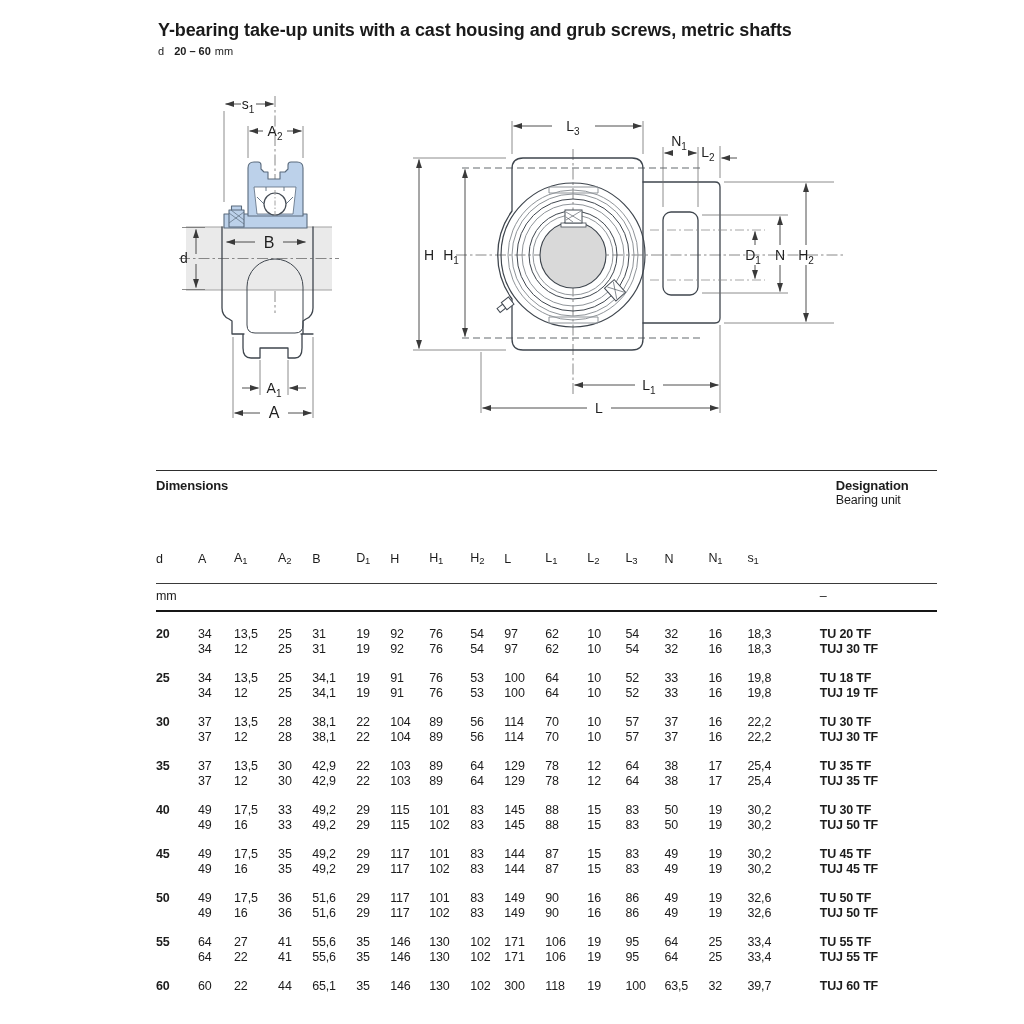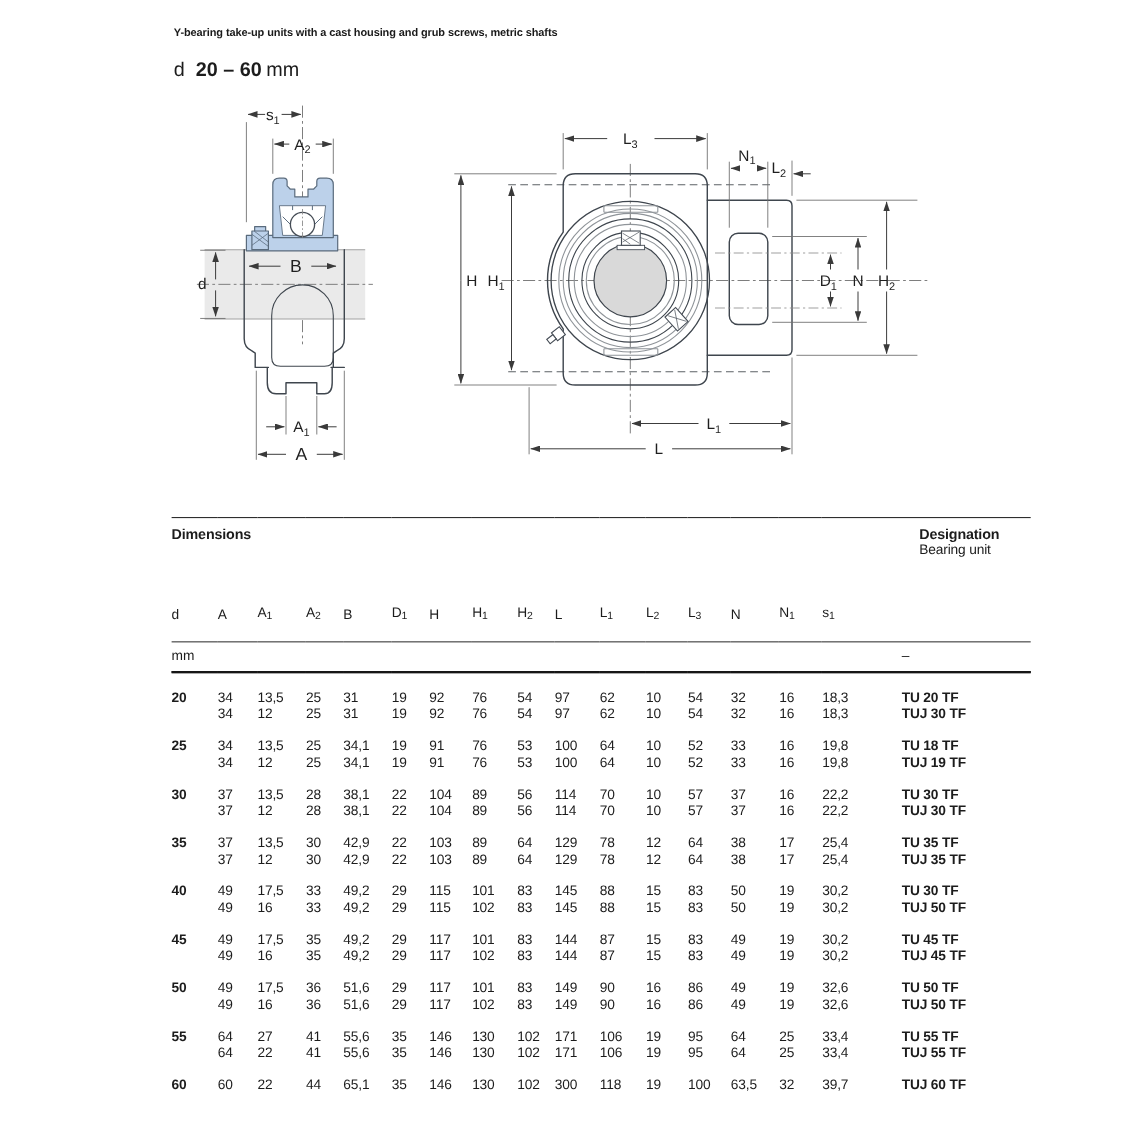--- a/index.html
+++ b/index.html
@@ -1,21 +1,21 @@
 <!DOCTYPE html>
 <html><head>
 <meta charset="utf-8">
 <style>
   html,body{margin:0;padding:0;background:#fff;}
   body{width:1024px;height:1024px;position:relative;font-family:"Liberation Sans",sans-serif;color:#1c1c1c;}
 
   
   .title-block{position:absolute;left:158px;top:20px;}
-  .title-block h1{margin:0;font-size:10px;line-height:21px;font-weight:bold;color:#1a1a1a;letter-spacing:-0.1px;}
-  .subtitle{font-size:18px;line-height:21px;margin-top:12px;}
+  .title-block h1{margin:0;font-size:18px;line-height:21px;font-weight:bold;color:#1a1a1a;letter-spacing:-0.1px;}
+  .subtitle{font-size:11px;line-height:21px;}
   .subtitle .rng{font-weight:bold;margin:0 4px;}
   .subtitle .pre{margin-right:6px;}
 
   
   .drawing-wrap{position:absolute;left:140px;top:85px;width:730px;height:350px;}
   svg .ol{fill:none;stroke:#3f464e;stroke-width:1.3;stroke-linejoin:round;stroke-linecap:round;}
   svg .ol1{fill:none;stroke:#3f464e;stroke-width:1;}
   svg .og{fill:none;stroke:#8f9499;stroke-width:1;}
   svg .ext{stroke:#6f6f6f;stroke-width:0.8;fill:none;}
   svg .dim{stroke:#3a3a3a;stroke-width:0.9;}

